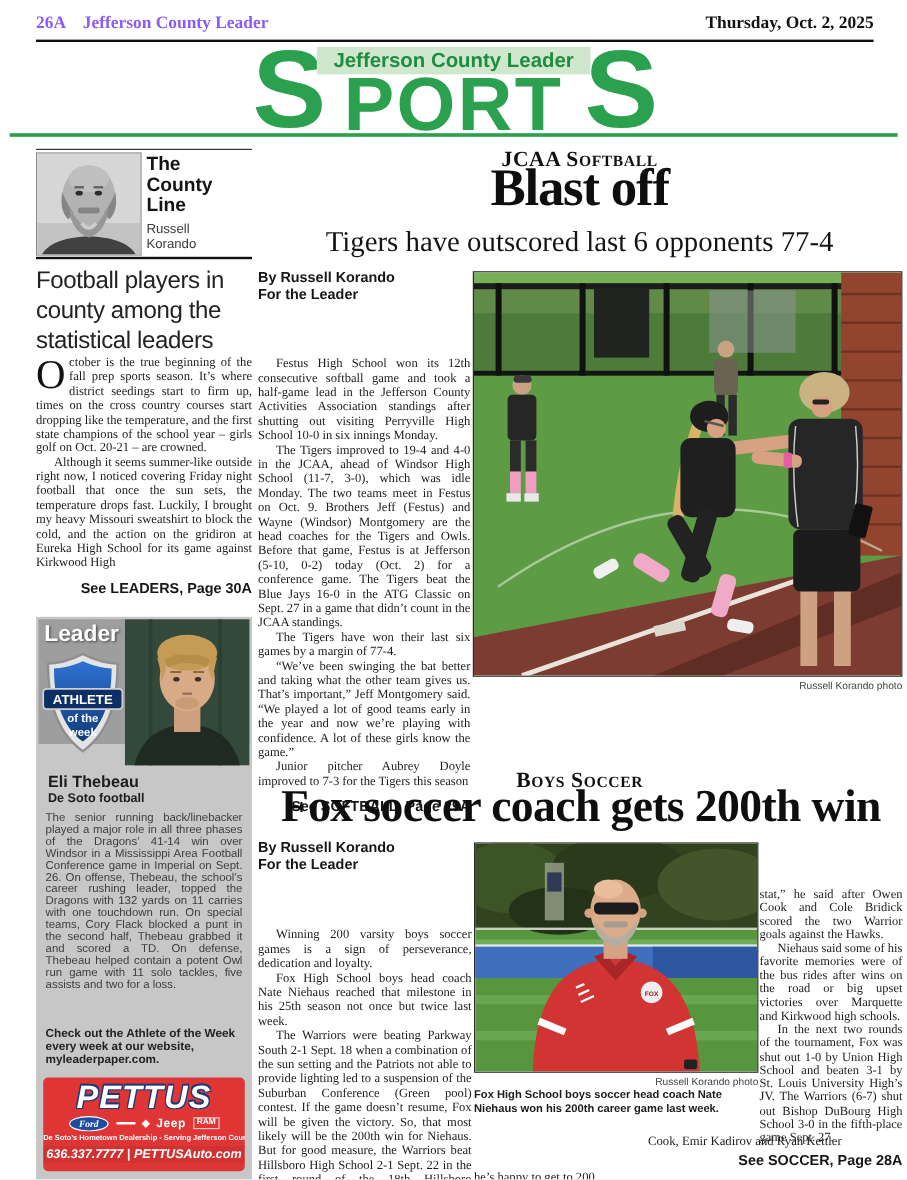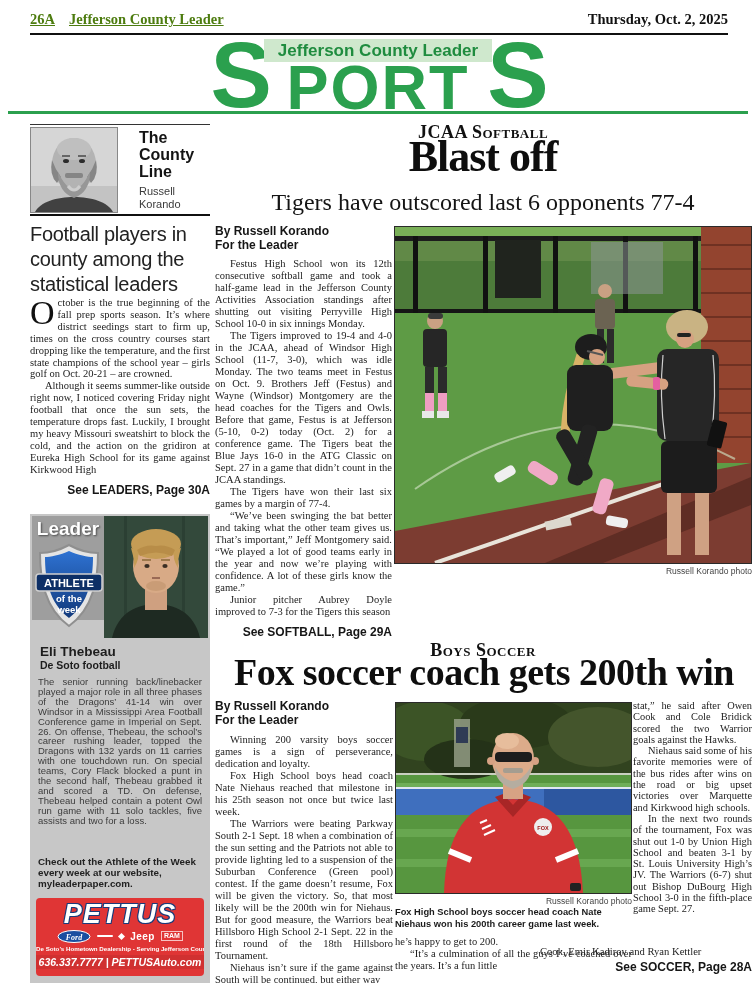--- a/index.html
+++ b/index.html
@@ -1,40 +1,40 @@
 <!DOCTYPE html>
 <html><head>
 <meta charset="utf-8">
 <style>
   html,body{margin:0;padding:0;background:#e9e9e9;}
   .page{position:relative;width:756px;height:983px;background:#ffffff;overflow:hidden;
         font-family:"Liberation Serif",serif;color:#1b1b1b;margin:0 auto;}
   .abs{position:absolute;}
 
   
-  .top-left{left:30px;top:11px;font:700 14.5px "Liberation Serif",serif;color:#4d7c0f;text-decoration:underline;}
+  .top-left{left:30px;top:11px;font:700 14.5px "Liberation Serif",serif;color:#8b5cf6;}
   .top-left .pgnum{margin-right:14px;}
   .top-right{right:28px;top:11px;font:700 14.5px "Liberation Serif",serif;color:#111;}
   .top-rule{left:30px;right:28px;top:33px;height:2px;background:#101010;}
 
   
   .masthead{left:0;right:0;top:36px;display:flex;justify-content:center;align-items:flex-start;}
   .m-s{font:800 92px/70px "Liberation Sans",sans-serif;color:#2ba04e;letter-spacing:-3px;margin-top:4px;}
   .m-mid{display:flex;flex-direction:column;align-items:center;margin:0 -5px;}
   .m-tag{background:#cfe8cd;color:#1f8c3f;font:700 17px/21px "Liberation Sans",sans-serif;
          padding:1px 14px;white-space:nowrap;margin-top:3px;}
   .m-port{font:800 63px/50px "Liberation Sans",sans-serif;color:#2ba04e;letter-spacing:2px;}
   .masthead-rule{top:111px;left:8px;right:8px;height:3px;background:#2ba04e;}
 
   
   .cl-rule-top{left:30px;width:180px;top:124px;height:1px;background:#333;}
   .cl-header{left:30px;width:180px;top:127px;height:85px;display:flex;}
   .cl-photo{width:86px;height:84px;flex:0 0 86px;border:1px solid #888;}
   .cl-photo svg{display:block;}
-  .cl-htext{margin-left:21px;padding-top:2px;}
+  .cl-htext{margin-left:4px;padding-top:2px;}
   .cl-title{font:700 16px/17px "Liberation Sans",sans-serif;color:#141414;width:80px;}
   .cl-author{font:400 11px/12.5px "Liberation Sans",sans-serif;color:#3a3a3a;margin-top:5px;width:70px;}
   .cl-rule-bot{left:30px;width:180px;top:214px;height:2px;background:#101010;}
   .cl-headline{left:30px;width:182px;top:222px;font:400 20px/25px "Liberation Sans",sans-serif;
                color:#222;letter-spacing:-0.3px;}
   .cl-body{left:30px;width:180px;top:297px;font:400 10.5px/11.9px "Liberation Serif",serif;
            text-align:justify;color:#1c1c1c;}
   .cl-body p{margin:0;text-indent:15px;}
   .cl-body p.nodent{text-indent:0;}
   .dropcap{float:left;font:400 34px/27px "Liberation Serif",serif;padding:2px 3px 0 0;color:#111;}
@@ -67,21 +67,21 @@
   .ad-dash{width:16px;height:2px;background:#fff;border-radius:1px;}
   .ad-dot{width:5px;height:5px;background:#fff;transform:rotate(45deg);}
   .ad-tagline{font:700 6.2px/8px "Liberation Sans",sans-serif;color:#fff;white-space:nowrap;margin-top:2px;}
   .ad-phone{font:700 italic 10.5px/14px "Liberation Sans",sans-serif;color:#fff;margin-top:2px;
             background:rgba(0,0,0,0.07);}
 
   
   .kicker{font:700 18px/20px "Liberation Serif",serif;font-variant:small-caps;letter-spacing:0.5px;
           color:#111;text-align:center;}
   .byline{font:700 12px/14px "Liberation Sans",sans-serif;color:#161616;}
-  .body-col{font:400 10.5px/12.0px "Liberation Serif",serif;text-align:justify;color:#1c1c1c;}
+  .body-col{font:400 10.5px/12.0px "Liberation Serif",serif;text-align:justify;color:#1c1c1c;margin-top:40px;}
   .body-col p{margin:0;text-indent:15px;}
   .credit{font:400 8.5px/10px "Liberation Sans",sans-serif;color:#444;text-align:right;}
   .caption{font:700 9.3px/11.5px "Liberation Sans",sans-serif;color:#1b1b1b;text-align:justify;}
   .photo-frame{border:1px solid #2a2a2a;box-sizing:border-box;}
   .photo-frame svg{display:block;}
 
   
   .sb-kicker{left:215px;width:536px;top:122px;}
   .sb-headline{left:215px;width:536px;top:133px;font:700 44px/48px "Liberation Serif",serif;
                text-align:center;color:#0e0e0e;letter-spacing:-1px;}

